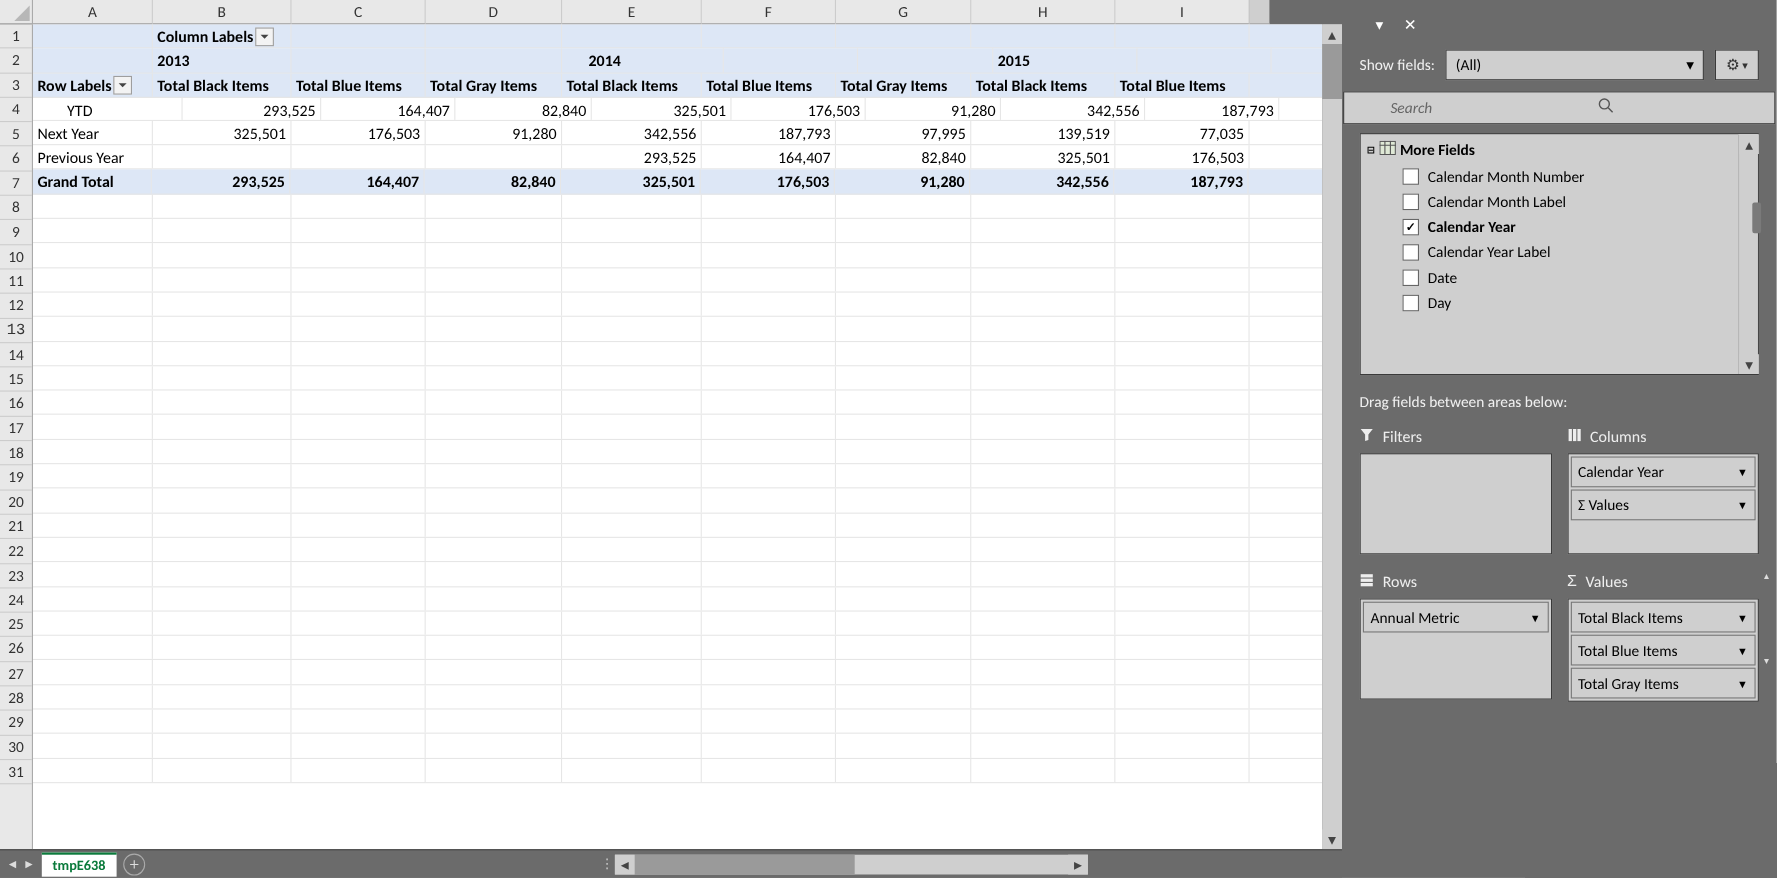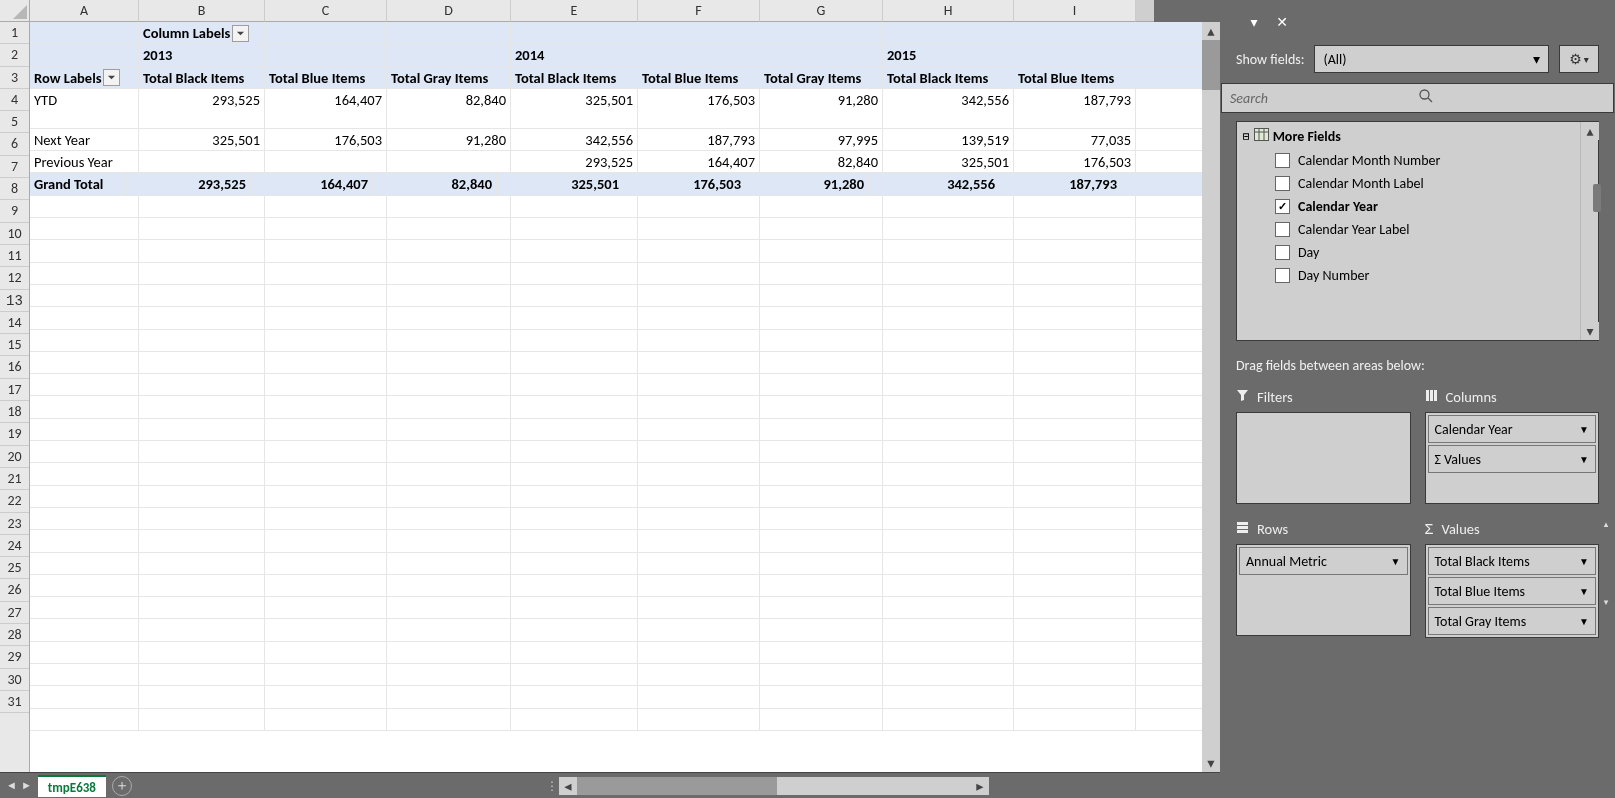--- a/index.html
+++ b/index.html
@@ -40,21 +40,21 @@
 
   
   .pane { width: 395px; background:#6b6b6b; color:#f0f0f0; display:flex; flex-direction:column; padding:0; font-size:14px;}
   .pane-hdr { display:flex; align-items:center; padding:14px 16px 10px 16px; }
   .pane-hdr h1 { font-size:25px; font-weight:normal; flex:1; color:#fff;}
   .pane-hdr .ic { width:20px; text-align:center; cursor:pointer; color:#fff; font-size:14px; margin-left:8px;}
   .show-fields { display:flex; align-items:center; gap:10px; padding:4px 16px 10px 16px;}
   .sf-dd { flex:1; background:#cfcfcf; color:#000; height:28px; display:flex; align-items:center; justify-content:space-between; padding:0 8px; border:1px solid #3a3a3a;}
   .gear-box { width:40px; height:28px; background:#cfcfcf; display:flex; align-items:center; justify-content:center; gap:2px; border:1px solid #3a3a3a; color:#333;}
   .search { margin:0 1px 8px 1px; background:#cfcfcf; height:30px; display:flex; align-items:center; padding:0 8px; color:#6b6b6b; font-style:italic; border:1px solid #3a3a3a;}
-  .search span { flex:1; font-style:italic; color:#666;}
+  .search span { flex:1; font-style:italic; color:#666;margin-left:34px;}
   .field-panel { margin:0 16px 10px 16px; background:#cfcfcf; color:#000; border:1px solid #3a3a3a; position:relative; height:220px;}
   .field-list { position:absolute; inset:0 18px 0 0; padding:6px 4px 6px 18px;}
   .tree-cap { display:flex; align-items:center; gap:4px; font-weight:bold; margin-bottom:4px; margin-left:-12px;}
   .tree-toggle { font-size:11px; font-family:monospace;}
   .field-item { display:flex; align-items:center; gap:8px; padding:3px 0 3px 20px; }
   .field-item.sel { font-weight:bold;}
   .chk { width:15px; height:15px; border:1px solid #666; background:#fff; display:flex; align-items:center; justify-content:center; font-size:11px;}
   .fp-scroll { position:absolute; right:0; top:0; bottom:0; width:18px; background:#cfcfcf; border-left:1px solid #b7b7b7;}
   .fp-scroll .arr { position:absolute; left:0; width:18px; height:18px; display:flex; align-items:center; justify-content:center; color:#444; background:#cfcfcf;}
   .fp-scroll .arr.t{top:0;} .fp-scroll .arr.b{bottom:0;}
@@ -155,21 +155,21 @@
               <div class="cell" style="width: 122px; line-height: 22.3px;"></div>
               <div class="cell" style="width: 123px; line-height: 22.3px;"></div>
               <div class="cell" style="width: 131px; line-height: 22.3px;"></div>
               <div class="cell" style="width: 122px; line-height: 22.3px;"></div>
             </div>
             <div class="row ltblue" style="height: 22.3px;">
               <div class="cell" style="width: 109px; line-height: 22.3px;"></div>
               <div class="cell bold" style="width: 126px; line-height: 22.3px;">2013</div>
               <div class="cell" style="width: 122px; line-height: 22.3px;"></div>
               <div class="cell" style="width: 124px; line-height: 22.3px;"></div>
-              <div class="cell bold" style="width: 127px; line-height: 22.3px;">2014</div>
+              <div class="cell bold" style="width: 127px; line-height: 22.3px; margin-left: 20px;">2014</div>
               <div class="cell" style="width: 122px; line-height: 22.3px;"></div>
               <div class="cell" style="width: 123px; line-height: 22.3px;"></div>
               <div class="cell bold" style="width: 131px; line-height: 22.3px;">2015</div>
               <div class="cell" style="width: 122px; line-height: 22.3px;"></div>
             </div>
             <div class="row ltblue" style="height: 22.3px;">
               <div class="cell bold" style="width: 109px; line-height: 22.3px;">
                 <span style="display: flex; align-items: center;">
                   <span class="bold">Row Labels</span>
                   <span class="dd-btn">
@@ -181,21 +181,21 @@
               </div>
               <div class="cell bold" style="width: 126px; line-height: 22.3px;">Total Black Items</div>
               <div class="cell bold" style="width: 122px; line-height: 22.3px;">Total Blue Items</div>
               <div class="cell bold" style="width: 124px; line-height: 22.3px;">Total Gray Items</div>
               <div class="cell bold" style="width: 127px; line-height: 22.3px;">Total Black Items</div>
               <div class="cell bold" style="width: 122px; line-height: 22.3px;">Total Blue Items</div>
               <div class="cell bold" style="width: 123px; line-height: 22.3px;">Total Gray Items</div>
               <div class="cell bold" style="width: 131px; line-height: 22.3px;">Total Black Items</div>
               <div class="cell bold" style="width: 122px; line-height: 22.3px;">Total Blue Items</div>
             </div>
-            <div class="row" style="height: 40px;">
+            <div class="row" style="height: 21px; padding-left: 27px;">
               <div class="cell" style="width: 109px; line-height: 22.3px;">YTD</div>
               <div class="cell right" style="width: 126px; line-height: 22.3px;">293,525</div>
               <div class="cell right" style="width: 122px; line-height: 22.3px;">164,407</div>
               <div class="cell right" style="width: 124px; line-height: 22.3px;">82,840</div>
               <div class="cell right" style="width: 127px; line-height: 22.3px;">325,501</div>
               <div class="cell right" style="width: 122px; line-height: 22.3px;">176,503</div>
               <div class="cell right" style="width: 123px; line-height: 22.3px;">91,280</div>
               <div class="cell right" style="width: 131px; line-height: 22.3px;">342,556</div>
               <div class="cell right" style="width: 122px; line-height: 22.3px;">187,793</div>
             </div>
@@ -215,21 +215,21 @@
               <div class="cell right" style="width: 126px; line-height: 22.3px;"></div>
               <div class="cell right" style="width: 122px; line-height: 22.3px;"></div>
               <div class="cell right" style="width: 124px; line-height: 22.3px;"></div>
               <div class="cell right" style="width: 127px; line-height: 22.3px;">293,525</div>
               <div class="cell right" style="width: 122px; line-height: 22.3px;">164,407</div>
               <div class="cell right" style="width: 123px; line-height: 22.3px;">82,840</div>
               <div class="cell right" style="width: 131px; line-height: 22.3px;">325,501</div>
               <div class="cell right" style="width: 122px; line-height: 22.3px;">176,503</div>
             </div>
             <div class="row ltblue" style="height: 22.3px;">
-              <div class="cell bold" style="width: 95px; line-height: 22.3px;">Grand Total</div>
+              <div class="cell bold" style="width: 108px; line-height: 22.3px;">Grand Total</div>
               <div class="cell right bold" style="width: 126px; line-height: 22.3px;">293,525</div>
               <div class="cell right bold" style="width: 122px; line-height: 22.3px;">164,407</div>
               <div class="cell right bold" style="width: 124px; line-height: 22.3px;">82,840</div>
               <div class="cell right bold" style="width: 127px; line-height: 22.3px;">325,501</div>
               <div class="cell right bold" style="width: 122px; line-height: 22.3px;">176,503</div>
               <div class="cell right bold" style="width: 123px; line-height: 22.3px;">91,280</div>
               <div class="cell right bold" style="width: 131px; line-height: 22.3px;">342,556</div>
               <div class="cell right bold" style="width: 122px; line-height: 22.3px;">187,793</div>
             </div>
             <div class="row" style="height: 22.3px;">
@@ -572,25 +572,25 @@
           <div class="field-item sel">
             <div class="chk">✓</div>
             <span>Calendar Year</span>
           </div>
           <div class="field-item">
             <div class="chk"></div>
             <span>Calendar Year Label</span>
           </div>
           <div class="field-item">
             <div class="chk"></div>
-            <span>Day</span>
+            <span>Date</span>
           </div>
           <div class="field-item">
             <div class="chk"></div>
-            <span>Day Number</span>
+            <span>Day</span>
           </div>
         </div>
       <div class="fp-scroll">
         <div class="arr t">▴</div>
         <div class="thumb"></div>
         <div class="arr b">▾</div>
       </div>
     </div>
     <div class="drag-lbl">Drag fields between areas below:</div>
 

